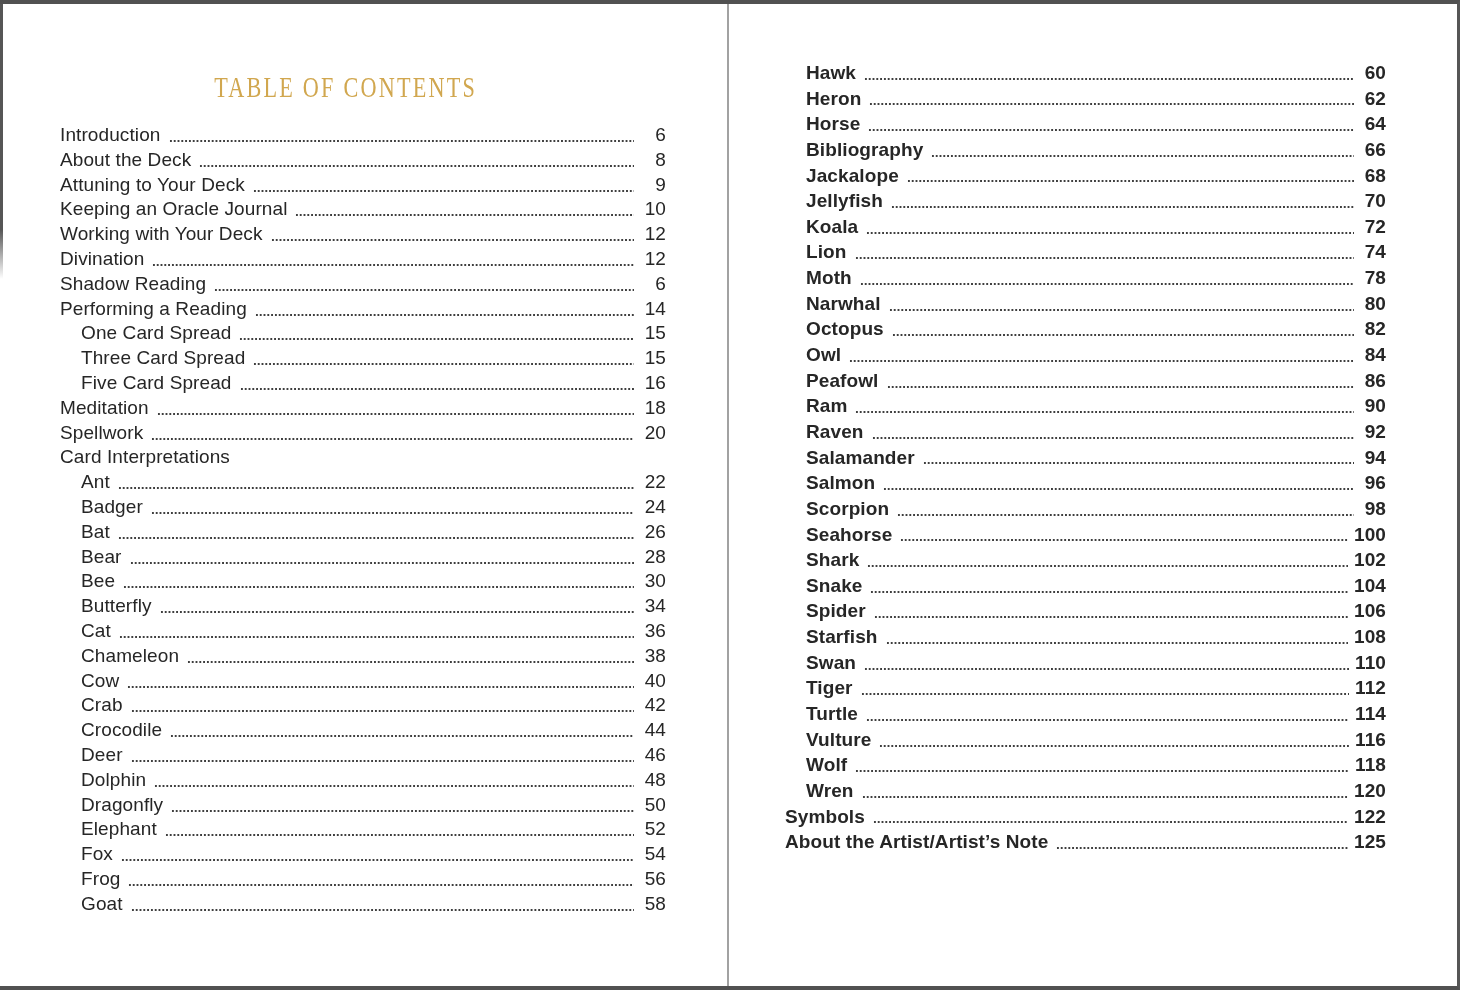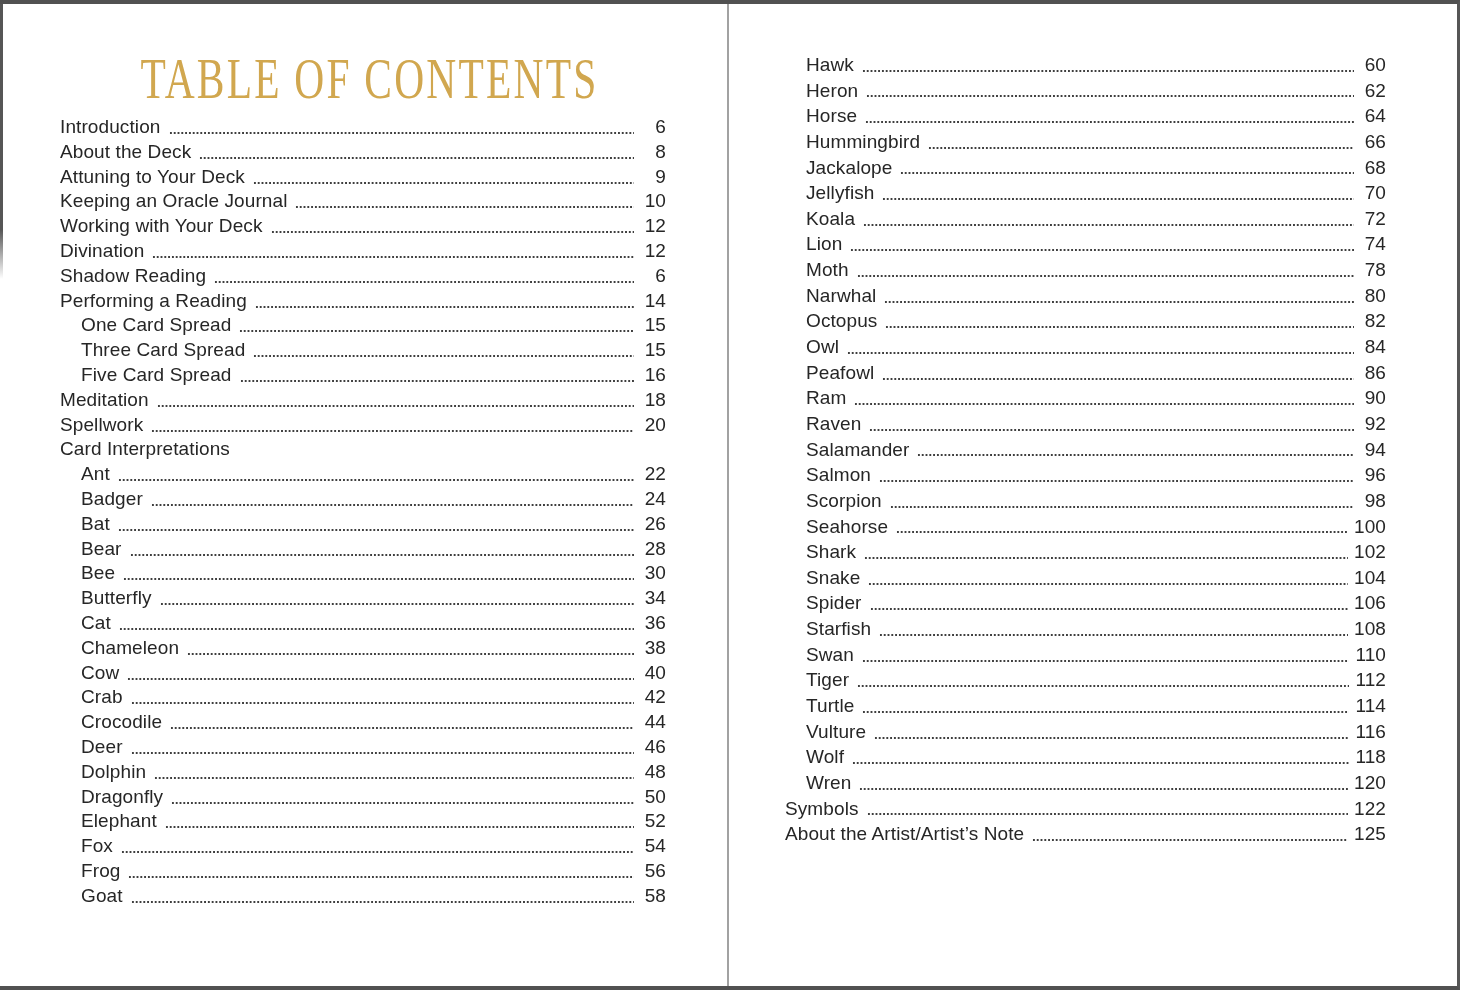--- a/index.html
+++ b/index.html
@@ -32,30 +32,31 @@
     width: 2px; height: 100%;
     background: #a2a2a2;
   }
   .col-left {
     position: absolute;
     left: 60px; top: 50px;
     width: 606px;
   }
   .col-right {
     position: absolute;
-    left: 785px; top: 48px;
+    left: 785px; top: 56px;
     width: 601px;
+    font-weight: bold;
   }
   h1.toc-title {
-    margin: 1px 0 12px 0;
+    margin: 9px 0 12px 0;
     padding-right: 34px;
     text-align: center;
     font-family: "Liberation Serif", serif;
     font-weight: 400;
-    font-size: 56px;
+    font-size: 30px;
     line-height: 48px;
     letter-spacing: 3px;
     color: #d1a74f;
     white-space: nowrap;
   }
   .toc-title-inner {
     display: inline-block;
     transform: scaleX(0.74);
     transform-origin: center;
   }
@@ -270,21 +271,21 @@
           <span class="label">Heron</span>
           <span class="dots"></span>
           <span class="num">62</span>
         </div>
         <div class="row indent">
           <span class="label">Horse</span>
           <span class="dots"></span>
           <span class="num">64</span>
         </div>
         <div class="row indent">
-          <span class="label">Hummingbird</span>
+          <span class="label">Bibliography</span>
           <span class="dots"></span>
           <span class="num">66</span>
         </div>
         <div class="row indent">
           <span class="label">Jackalope</span>
           <span class="dots"></span>
           <span class="num">68</span>
         </div>
         <div class="row indent">
           <span class="label">Jellyfish</span>

